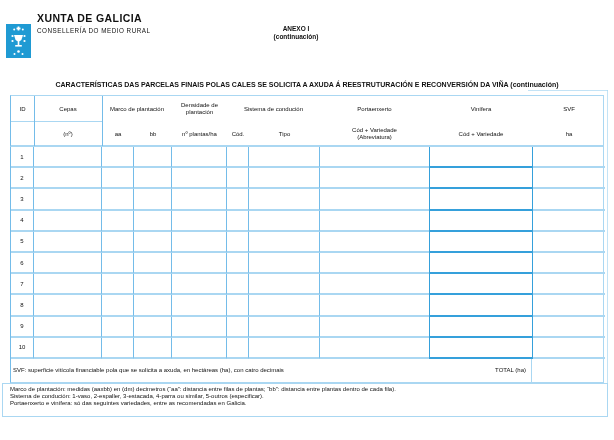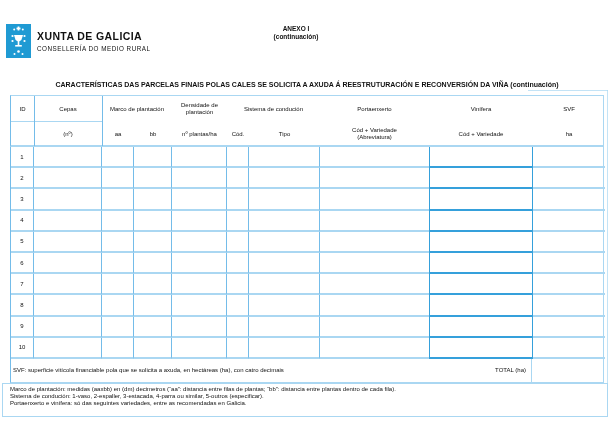--- a/index.html
+++ b/index.html
@@ -10,21 +10,21 @@
     --text:#111;
   }
   *{box-sizing:border-box;margin:0;padding:0;}
   html,body{background:#fff;}
   #page{
     position:relative;width:614px;height:440px;background:#fff;overflow:hidden;
     font-family:"Liberation Sans",sans-serif;color:var(--text);
   }
   
   .logo{position:absolute;left:6px;top:24px;width:25px;height:34px;}
-  .brand{position:absolute;left:37px;top:30px;}
+  .brand{position:absolute;left:37px;top:12px;}
   .brand-name{font-size:10.5px;font-weight:bold;letter-spacing:.4px;}
   .brand-dept{font-size:6.3px;letter-spacing:.5px;margin-top:3px;}
   .annex{position:absolute;left:0;top:25px;width:592px;text-align:center;}
   .annex div{font-size:6.5px;font-weight:bold;line-height:7.5px;}
   .doc-title{position:absolute;left:0;top:81px;width:614px;text-align:center;
     font-size:7px;font-weight:bold;}
   
   .tbl{position:absolute;left:10px;top:95px;width:594px;}
   .thead{
     position:relative;height:52px;

